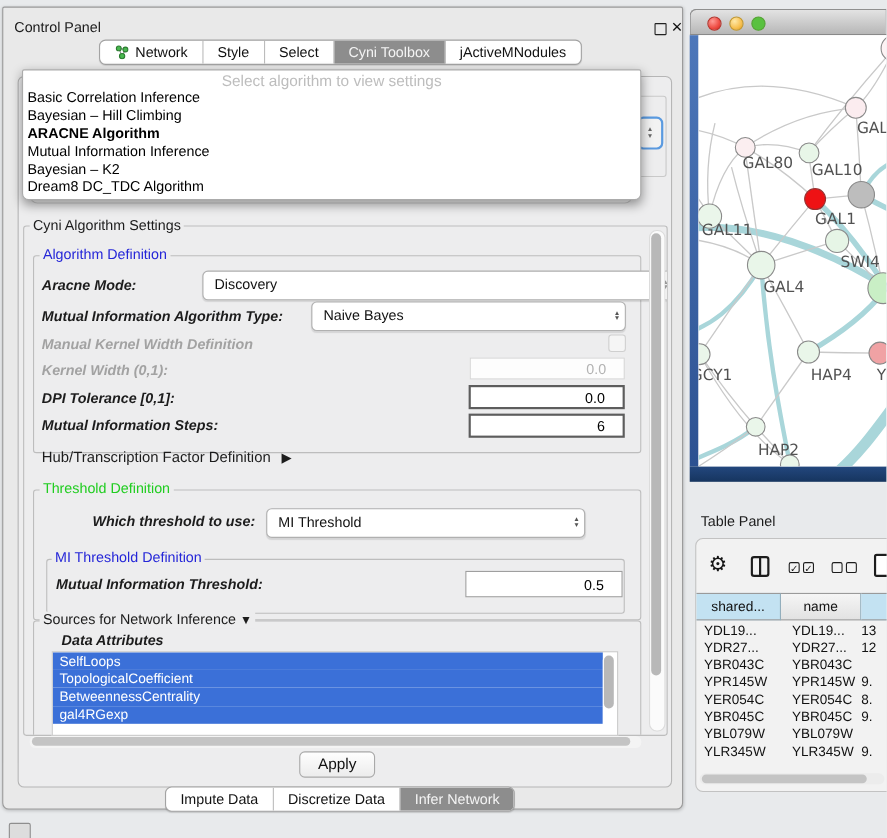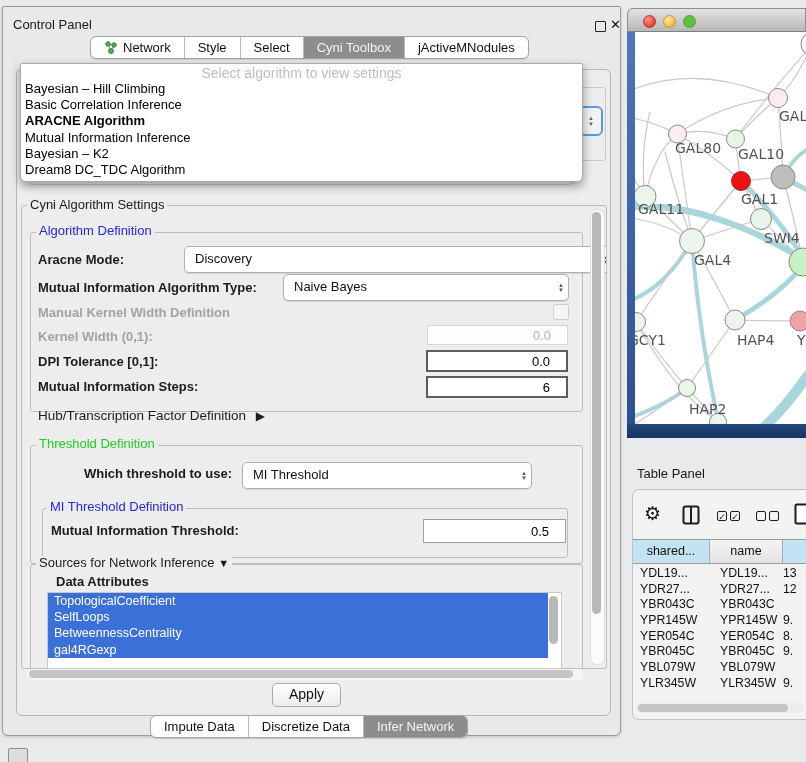--- a/index.html
+++ b/index.html
@@ -31,21 +31,21 @@
   .popup{position:absolute;left:17px;top:56px;width:561px;height:117px;background:#fff;border:1px solid #ababab;
          border-radius:2px 2px 6px 6px;box-shadow:0 4px 10px rgba(0,0,0,.4);z-index:30;}
   .popup .ph{height:15px;line-height:15px;text-align:center;color:#bdbdbd;font-size:14px;margin-top:2px;}
   .popup .opt{height:16.2px;line-height:16.2px;font-size:13px;color:#000;padding-left:4px;white-space:nowrap;}
   .popup .opt.bold{font-weight:bold;}
   
   .gb{position:absolute;border:1px solid #bdbdbd;border-radius:3px;}
   .gt{position:absolute;font-size:13px;padding:0 3px;background:#ededee;line-height:14px;white-space:nowrap;z-index:4;}
   .gt.blue{color:#2526d8;}
   .gt.green{color:#21cd21;}
-  .lbl{position:absolute;font-size:13px;font-weight:bold;color:#1c1c1c;white-space:nowrap;}
+  .lbl{position:absolute;font-size:13px;font-weight:bold;color:#1c1c1c;white-space:nowrap;font-style:italic;}
   .lbl.dis{color:#a2a2a2;}
   .field{position:absolute;text-align:right;font-size:13px;padding:0 16px;background:#fff;box-sizing:border-box;
          border:2px solid #5d5d5d;border-radius:0;font-family:inherit;}
   .field.dis{border:1px solid #d6d6d6;color:#b3b3b3;background:#fdfdfd;}
   .field.thin{border:1px solid #9f9f9f;}
   .combo{position:absolute;background:#fff;border:1px solid #b0b0b0;border-radius:5px;box-shadow:0 1px 1px rgba(0,0,0,.1);}
   .combo .cv{font-size:13px;line-height:23px;padding-left:10px;color:#111;white-space:nowrap;}
   .combo .ca{position:absolute;right:4px;top:0;bottom:0;display:flex;flex-direction:column;align-items:center;
              justify-content:center;font-size:6px;line-height:5px;color:#555;}
   .chk{position:absolute;width:14px;height:14px;border:1px solid #cfcfcf;border-radius:3px;background:#f5f5f5;}
@@ -120,22 +120,22 @@
 
   <div class="ghost-group"></div>
   <div class="ghost-spin">
       <span>▲</span>
       <span>▼</span>
     </div>
   <div class="ghost-combo">gal-filtered.sif default node</div>
 
   <div class="popup">
     <div class="ph">Select algorithm to view settings</div>
+    <div class="opt">Basic Correlation Inference</div>
     <div class="opt">Bayesian – Hill Climbing</div>
-    <div class="opt">Basic Correlation Inference</div>
     <div class="opt bold">ARACNE Algorithm</div>
     <div class="opt">Mutual Information Inference</div>
     <div class="opt">Bayesian – K2</div>
     <div class="opt">Dream8 DC_TDC Algorithm</div>
   </div>
 
   <div class="gb" style="left:18px;top:198px;width:584px;height:462px;overflow:hidden;">
 
     <div class="gb" style="left:8px;top:26px;width:551px;height:178px;"></div>
     <div class="lbl" style="left:16px;top:46px;">Aracne Mode:</div>
@@ -192,22 +192,22 @@
   <div class="gt" style="left:24px;top:191px;color:#1c1c1c;">Cyni Algorithm Settings</div>
   <div class="gt blue" style="left:33px;top:217px;">Algorithm Definition</div>
   <div class="gt green" style="left:33px;top:430px;">Threshold Definition</div>
   <div class="gt blue" style="left:44px;top:493px;">MI Threshold Definition</div>
   <div class="gt" style="left:33px;top:549px;color:#1c1c1c;">
     <span>Sources for Network Inference</span>
     <span style="font-size:11px;">▼</span>
   </div>
 
   <div class="attr-list">
+    <div class="attr">SelfLoops</div>
     <div class="attr">TopologicalCoefficient</div>
-    <div class="attr">SelfLoops</div>
     <div class="attr">BetweennessCentrality</div>
     <div class="attr">gal4RGexp</div>
     <div class="vsb" style="right:1px;top:1px;width:12px;height:72px;border:none;background:#fff;">
       <div class="th" style="height:48px;"></div>
     </div>
   </div>
 
   <div class="hsb" style="left:24px;top:662px;width:556px;height:11px;">
     <div class="th" style="left:2px;width:544px;"></div>
   </div>

